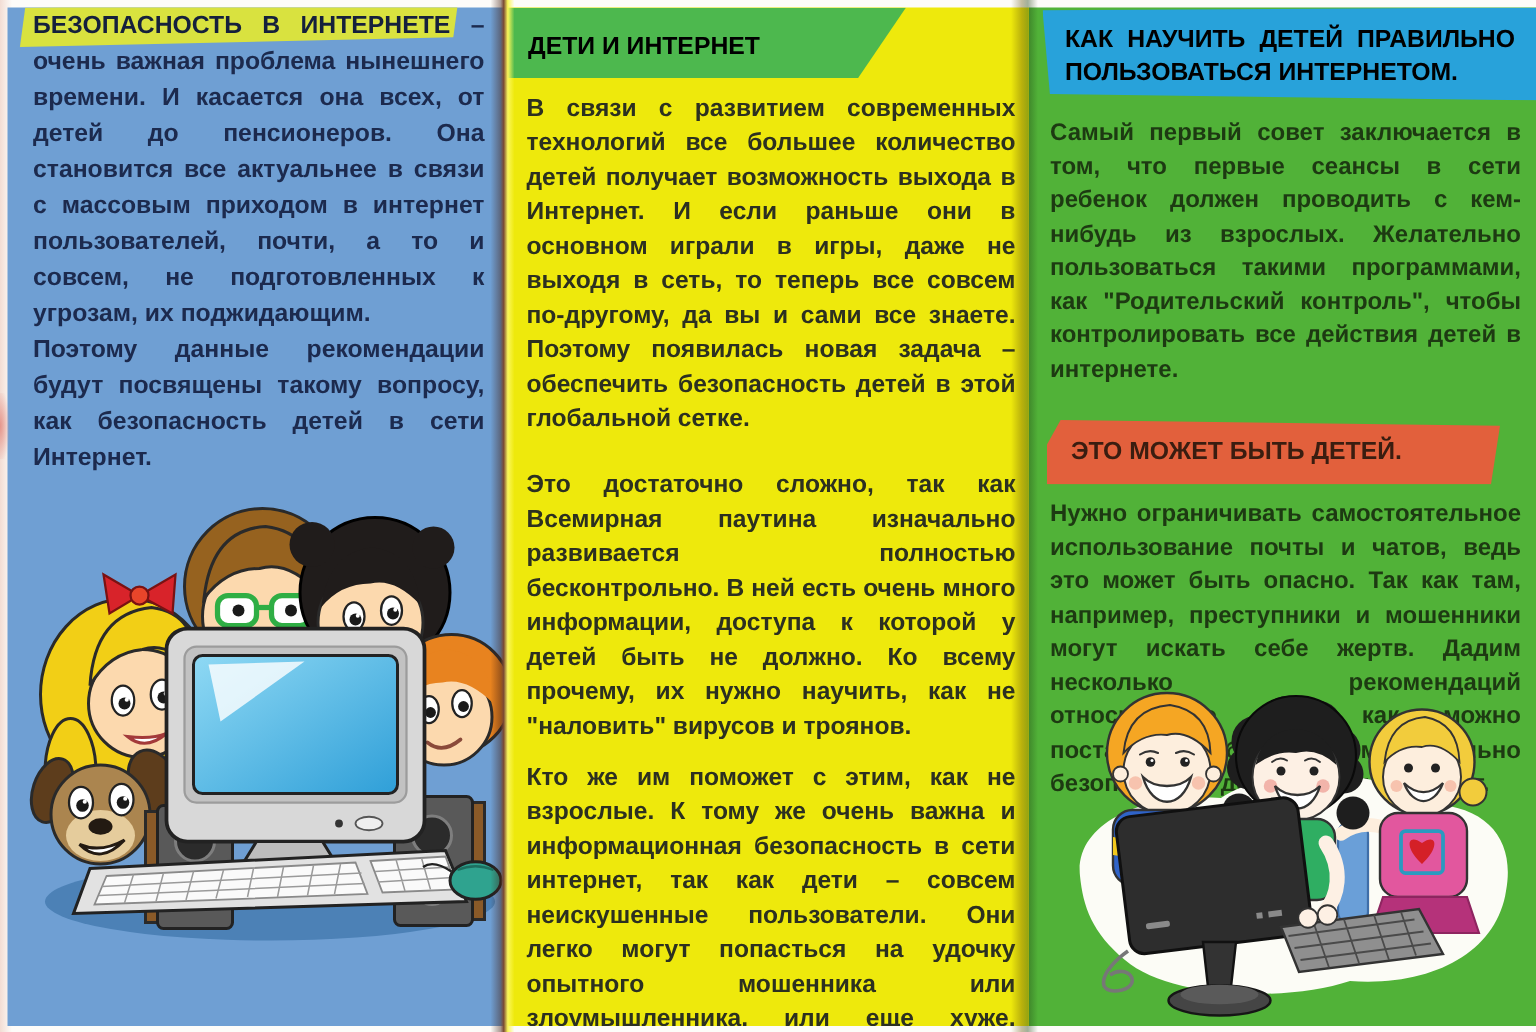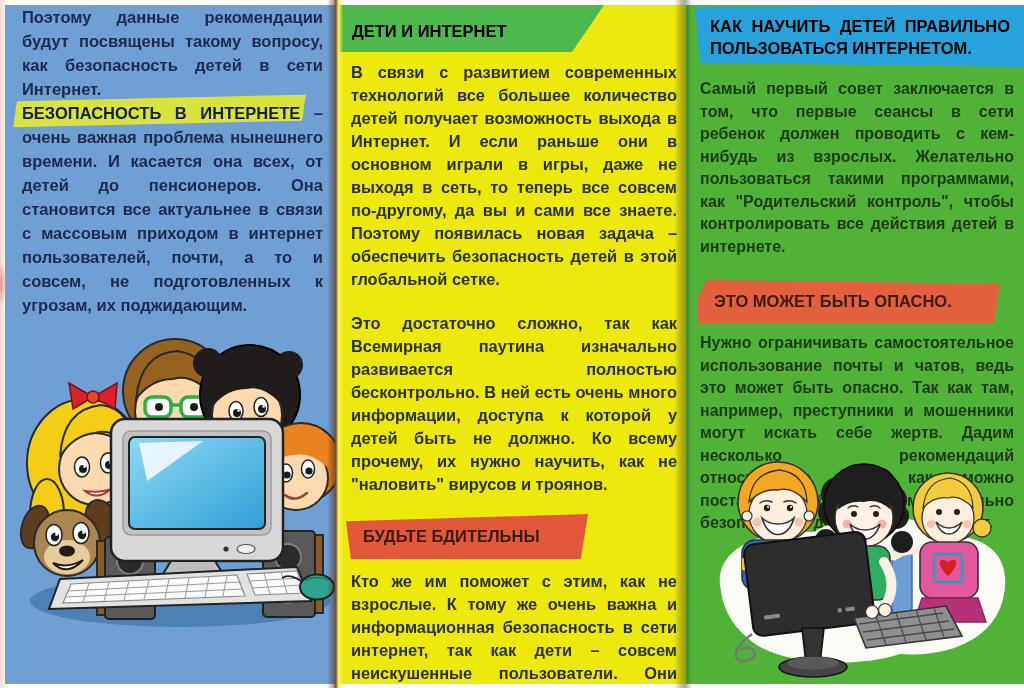--- a/index.html
+++ b/index.html
@@ -66,22 +66,22 @@
   .illus2{position:absolute;left:0;bottom:2px;width:100%;height:230px;}
   svg{display:block;}
 </style>
 </head>
 <body>
 
 <div class="page">
   <div class="panels">
 
     <section class="panel panel-left">
+      <p class="body-text pad-top-left"><span class="hl"><i class="hl-bg"></i><span class="hl-text">БЕЗОПАСНОСТЬ В ИНТЕРНЕТЕ</span></span><span> – очень важная проблема нынешнего времени. И касается она всех, от детей до пенсионеров. Она становится все актуальнее в связи с массовым приходом в интернет пользователей, почти, а то и совсем, не подготовленных к угрозам, их поджидающим.</span></p>
       <p class="body-text">Поэтому данные рекомендации будут посвящены такому вопросу, как безопасность детей в сети Интернет.</p>
-      <p class="body-text pad-top-left"><span class="hl"><i class="hl-bg"></i><span class="hl-text">БЕЗОПАСНОСТЬ В ИНТЕРНЕТЕ</span></span><span> – очень важная проблема нынешнего времени. И касается она всех, от детей до пенсионеров. Она становится все актуальнее в связи с массовым приходом в интернет пользователей, почти, а то и совсем, не подготовленных к угрозам, их поджидающим.</span></p>
 
       <svg class="illus1" viewBox="0 0 333 340" aria-hidden="true">
         <ellipse cx="175" cy="300" rx="150" ry="26" fill="#4c81b6"></ellipse>
 
         <g>
           <ellipse cx="80" cy="162" rx="58" ry="64" fill="#f2cf16" stroke="#2a2a2a" stroke-width="2"></ellipse>
           <ellipse cx="42" cy="214" rx="17" ry="36" fill="#f2cf16" stroke="#2a2a2a" stroke-width="2"></ellipse>
           <circle cx="90" cy="168" r="36" fill="#fcd9ae" stroke="#2a2a2a" stroke-width="2"></circle>
           <path d="M55,156 Q58,108 96,104 Q128,108 126,148 Q108,126 90,132 Q68,134 55,156 Z" fill="#f2cf16" stroke="#2a2a2a" stroke-width="2"></path>
           <g>
@@ -197,33 +197,30 @@
         </g>
       </svg>
     </section>
 
     <section class="panel panel-middle">
       <div class="hbox box-green">
         <span>ДЕТИ И ИНТЕРНЕТ</span>
       </div>
       <p class="body-text mt-p1m">В связи с развитием современных технологий все большее количество детей получает возможность выхода в Интернет. И если раньше они в основном играли в игры, даже не выходя в сеть, то теперь все совсем по-другому, да вы и сами все знаете. Поэтому появилась новая задача – обеспечить безопасность детей в этой глобальной сетке.</p>
       <p class="body-text mt-p2m">Это достаточно сложно, так как Всемирная паутина изначально развивается полностью бесконтрольно. В ней есть очень много информации, доступа к которой у детей быть не должно. Ко всему прочему, их нужно научить, как не "наловить" вирусов и троянов.</p>
-      <div class="hbox box-red-1">
-        <span>БУДЬТЕ БДИТЕЛЬНЫ</span>
-      </div>
       <p class="body-text mt-p3m">Кто же им поможет с этим, как не взрослые. К тому же очень важна и информационная безопасность в сети интернет, так как дети – совсем неискушенные пользователи. Они легко могут попасться на удочку опытного мошенника или злоумышленника, или еще хуже, попасть под влияние экстремистской или иной деструктивной организации.</p>
     </section>
 
     <section class="panel panel-right">
       <div class="hbox box-blue">
         <span class="jtext">КАК НАУЧИТЬ ДЕТЕЙ ПРАВИЛЬНО ПОЛЬЗОВАТЬСЯ ИНТЕРНЕТОМ.</span>
       </div>
       <p class="body-text mt-p1r">Самый первый совет заключается в том, что первые сеансы в сети ребенок должен проводить с кем-нибудь из взрослых. Желательно пользоваться такими программами, как "Родительский контроль", чтобы контролировать все действия детей в интернете.</p>
       <div class="hbox box-red-2">
-        <span>ЭТО МОЖЕТ БЫТЬ ОПАСНО.</span>
+        <span>ЭТО МОЖЕТ БЫТЬ ДЕТЕЙ.</span>
       </div>
       <p class="body-text mt-p2r">Нужно ограничивать самостоятельное использование почты и чатов, ведь это может быть опасно. Так как там, например, преступники и мошенники могут искать себе жертв. Дадим несколько рекомендаций относительно того, как можно постараться обеспечить максимально безопасность детей в сети интернет.</p>
 
       <svg class="illus2" viewBox="0 0 338 230" aria-hidden="true">
         <path d="M34,132 C30,96 78,76 128,80 C160,58 238,60 268,84 C308,86 324,110 318,142 C312,182 270,206 214,202 C172,216 94,214 64,188 C42,170 36,152 34,132 Z" fill="#fcfcf6"></path>
 
         <rect x="206" y="96" width="20" height="68" rx="8" fill="#6a9fd8" stroke="#3f6ea8" stroke-width="1.5"></rect>
 
         <g>
           <circle cx="92" cy="50" r="40" fill="#f5a623" stroke="#333" stroke-width="1.6"></circle>

